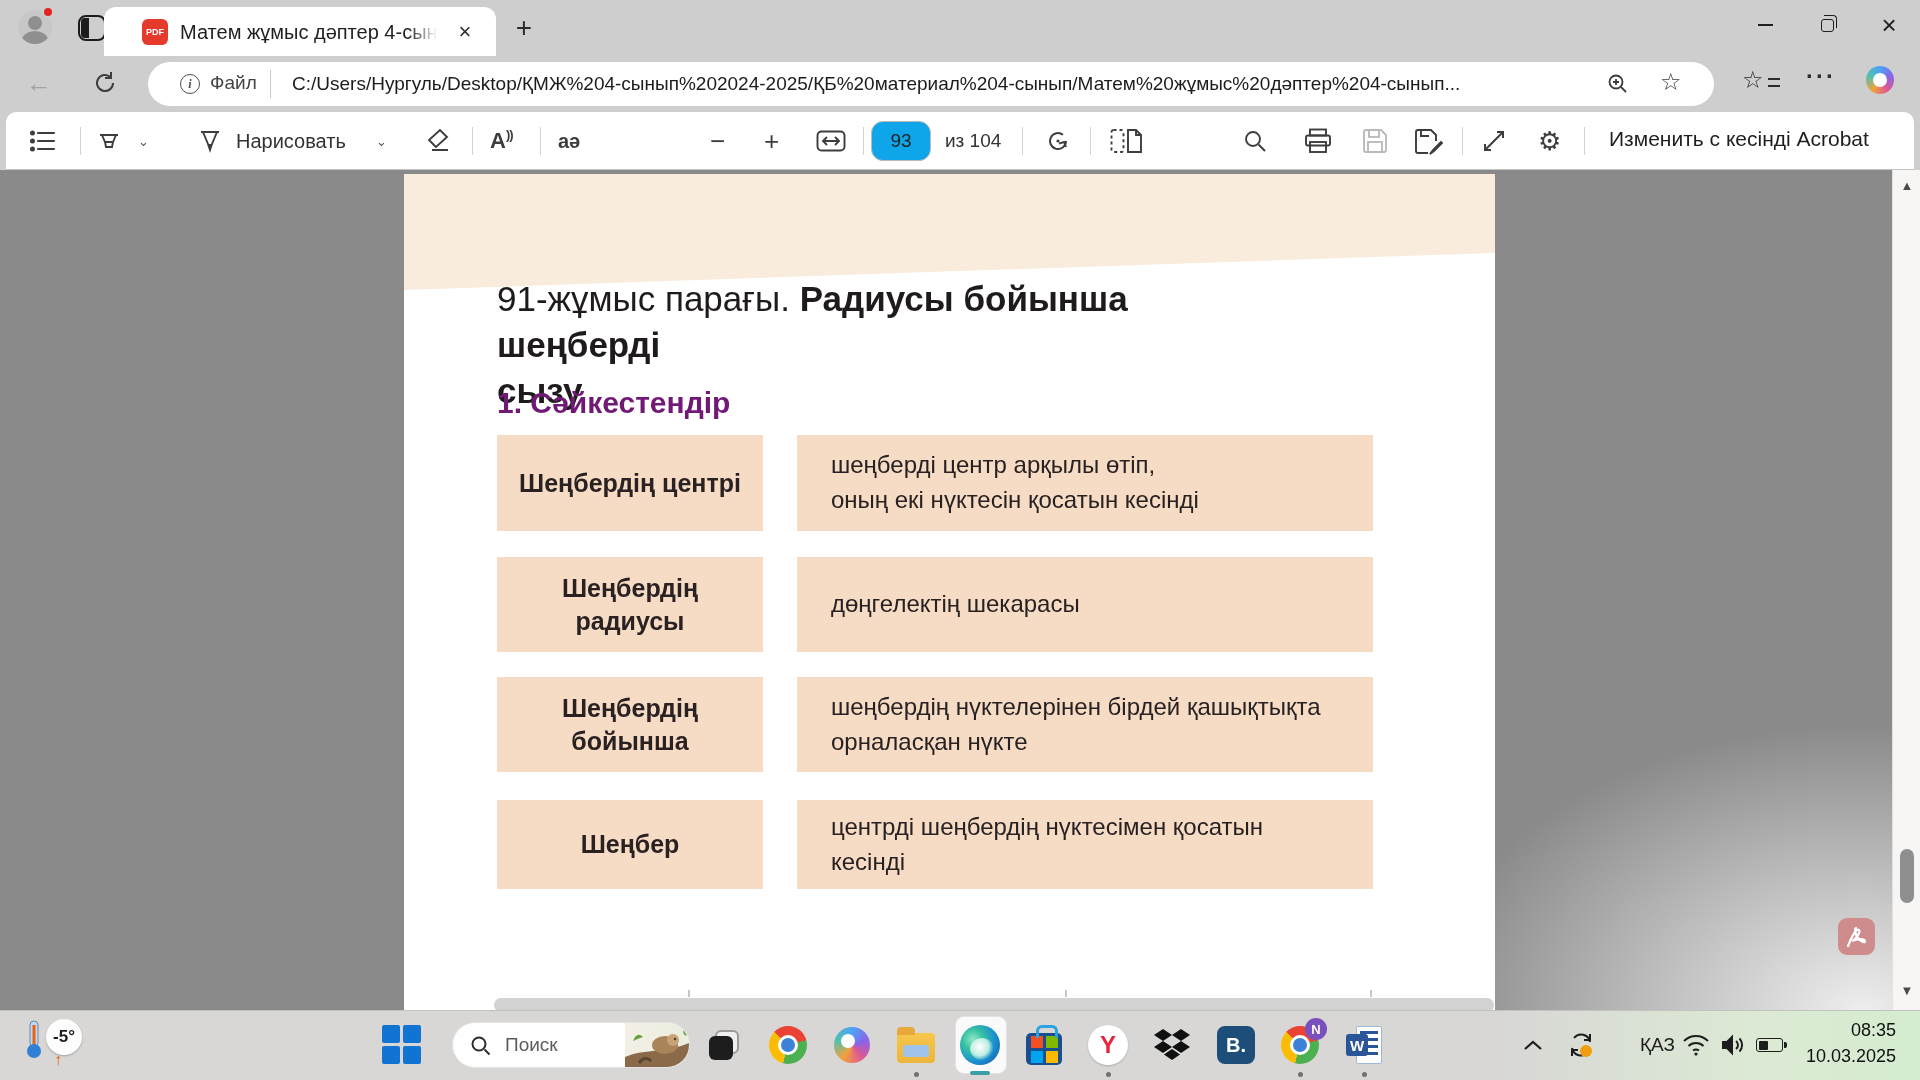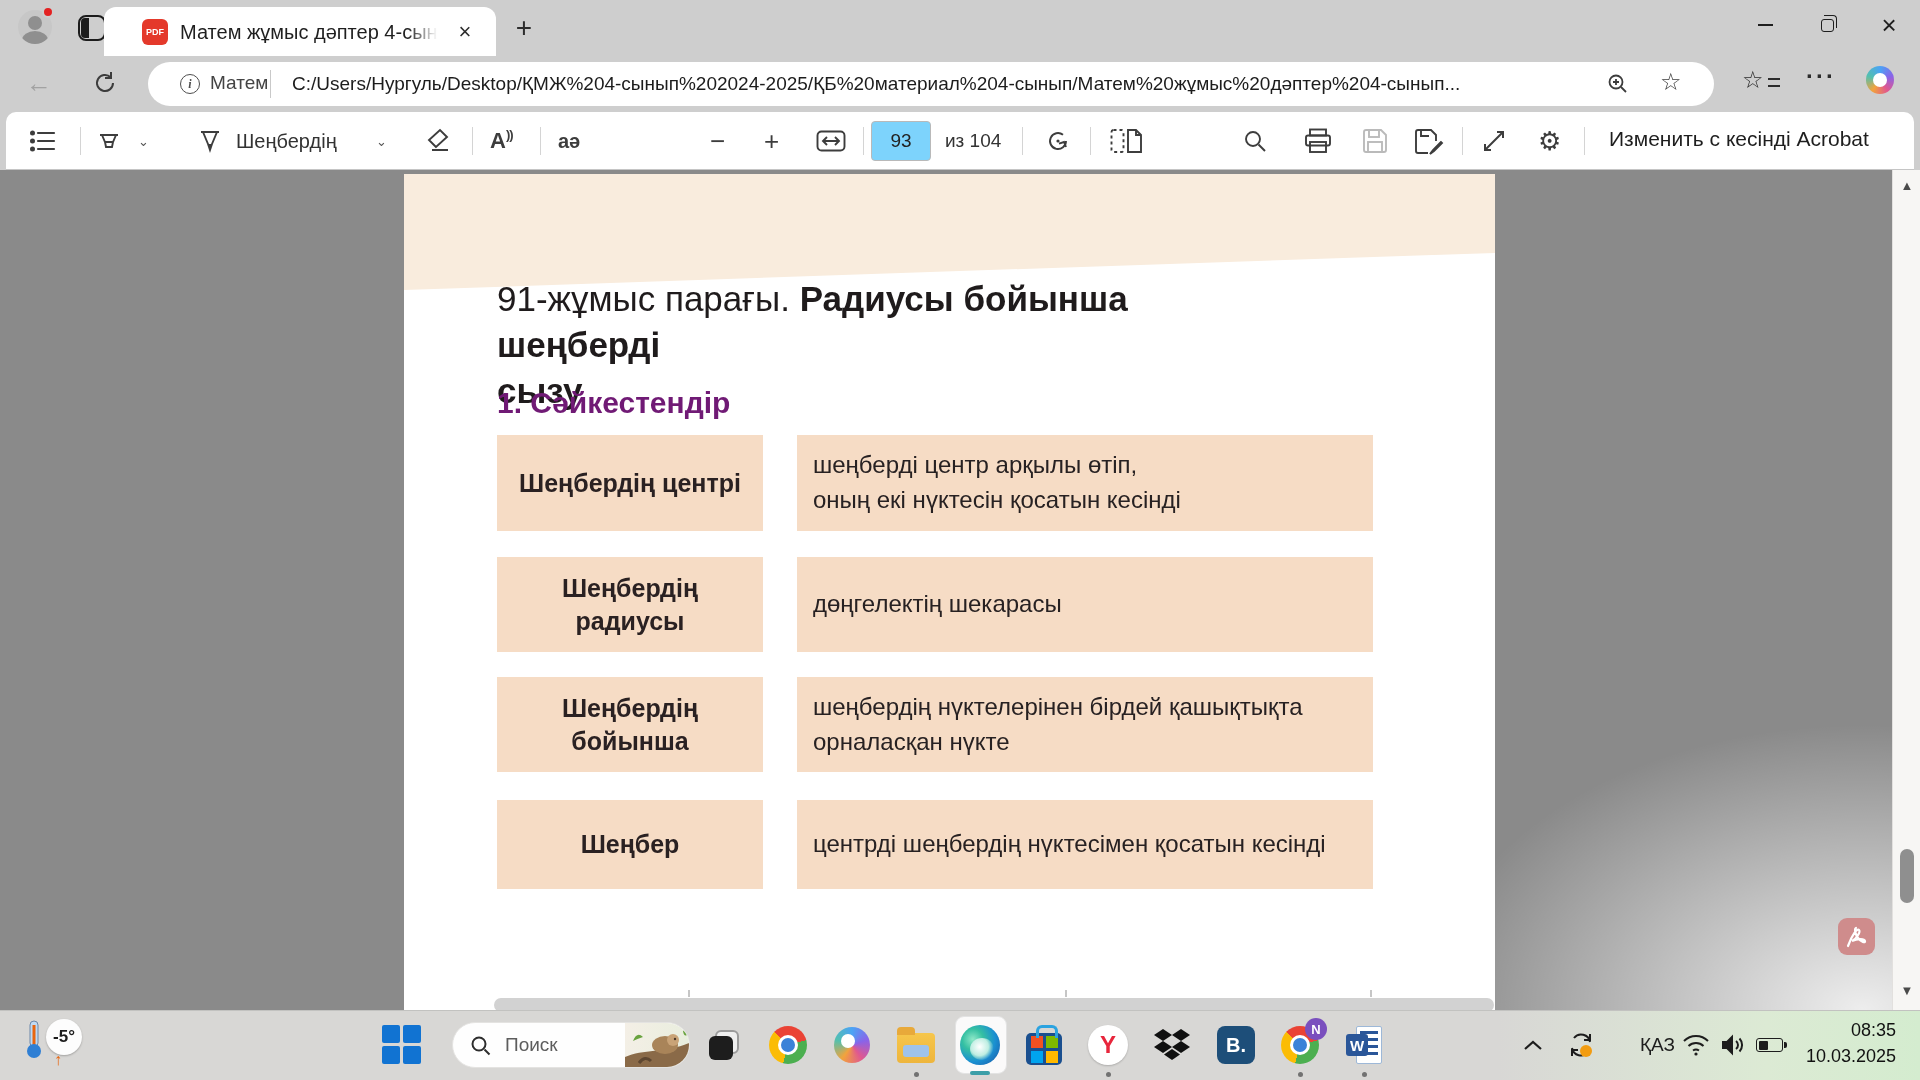--- a/index.html
+++ b/index.html
@@ -48,42 +48,42 @@
   .copilot-circle::after { content:""; position:absolute; left:7px; top:7px; width:14px; height:14px; border-radius:50%; background:#fff; }
   .url-copilot { position:absolute; left:1866px; top:10px; }
 
   
   .pdfbar { position:absolute; top:112px; left:6px; width:1908px; height:58px; background:#fff; border-radius:10px 10px 0 0; border-bottom:1px solid #c5c5c5; color:#3d3d3d; }
   .pdfbar .sep { position:absolute; top:15px; width:1px; height:28px; background:#d4d4d4; }
   .tool { position:absolute; top:13px; height:32px; display:flex; align-items:center; justify-content:center; }
   .tool svg { display:block; }
   .chev { font-size:13px; color:#555; }
   .tool-label { font-size:20px; color:#333; }
-  .page-input { position:absolute; left:865px; top:9px; width:60px; height:40px; border:1px solid #b9b9b9; border-radius:4px; text-align:center; font-size:19px; color:#222; font-family:"Liberation Sans",sans-serif; background:#7dd3fc; }
+  .page-input { position:absolute; left:865px; top:9px; width:60px; height:40px; border:1px solid #b9b9b9; border-radius:12px; text-align:center; font-size:19px; color:#222; font-family:"Liberation Sans",sans-serif; background:#0ea5e9; }
   .page-total { position:absolute; left:939px; top:18px; font-size:19px; color:#333; }
   .acrobat-link { position:absolute; left:1603px; top:15px; font-size:21px; color:#1e1e1e; }
   .gear-glyph { font-size:26px; line-height:1; color:#3d3d3d; }
   .readaloud { font-size:22px; font-weight:600; }
   .readaloud small { font-size:13px; font-weight:700; letter-spacing:-1px; position:relative; top:-7px; }
   .translate-glyph { font-size:20px; font-weight:600; }
 
   
   .content { position:absolute; top:170px; left:0; width:1920px; height:840px;
              background:radial-gradient(700px 460px at 97% 100%, rgba(255,255,255,.85), rgba(255,255,255,0) 62%), #8a8a8a; }
   .page { position:absolute; left:404px; top:4px; width:1091px; height:836px; background:#fff; }
   .peach-band { position:absolute; left:0; top:0; width:100%; height:116px; background:#f9ecdd; clip-path:polygon(0 0, 100% 0, 100% 68%, 0 100%); }
   .doc-title { position:absolute; left:93px; top:102px; width:780px; font-size:35px; line-height:1.32; color:#1f1b1c; }
   .doc-title .bold { font-weight:700; }
   .doc-h2 { position:absolute; left:93px; font-size:30px; font-weight:700; color:#701a75; }
   .h2-match { top:212px; }
   .h2-calc { top:770px; }
   .match-row { position:absolute; left:93px; width:905px; }
   .cell { background:#f6dcc5; position:absolute; top:0; }
   .cell-term { left:0; width:266px; display:flex; align-items:center; justify-content:center; text-align:center; font-weight:700; font-size:25px; color:#2a2122; padding:6px 14px; line-height:1.3; }
-  .cell-def { left:300px; width:576px; display:flex; align-items:center; font-size:24px; color:#272122; padding:8px 16px; line-height:1.45; white-space:pre-line; }
+  .cell-def { left:300px; width:576px; display:flex; align-items:center; font-size:24px; color:#272122; padding:8px 34px; line-height:1.45; white-space:pre-line; }
   .row1 { top:261px; } .row1 .cell { height:96px; }
   .row2 { top:383px; } .row2 .cell { height:95px; }
   .row3 { top:503px; } .row3 .cell { height:95px; }
   .row4 { top:626px; } .row4 .cell { height:89px; }
   .ruler { position:absolute; left:90px; top:824px; width:1000px; height:14px; background:#d2d2d2; border-radius:7px; }
   .ruler i { position:absolute; top:-8px; width:2px; height:7px; background:#c6c6c6; }
 
   .scrollbar { position:absolute; right:0; top:0; width:28px; height:840px; background:#f7f6f4; border-left:1px solid #e2e0de; }
   .scroll-arrow { position:absolute; left:0; width:28px; text-align:center; font-size:13px; color:#4a4a4a; }
   .scroll-up { top:8px; } .scroll-down { bottom:12px; }
@@ -178,21 +178,21 @@
   <div class="urlrow">
     <div class="nav-back">←</div>
     <div class="nav-refresh">
       <svg width="26" height="26" viewBox="0 0 26 26" fill="none" stroke="#3c3c3c" stroke-width="2">
         <path d="M21 13a8 8 0 1 1-2.4-5.7"></path>
           <path d="M19 2v6h-6" fill="none"></path>
       </svg>
     </div>
     <div class="url-pill">
       <div class="info-icon">i</div>
-      <div class="url-scheme">Матем</div>
+      <div class="url-scheme">Файл</div>
       <div class="url-divider"></div>
       <div class="url-text">C:/Users/Нургуль/Desktop/ҚМЖ%204-сынып%202024-2025/ҚБ%20материал%204-сынып/Матем%20жұмыс%20дәптер%204-сынып...</div>
       <div class="url-zoom-icon">
         <svg width="24" height="24" viewBox="0 0 24 24" fill="none" stroke="#3c3c3c" stroke-width="1.8">
           <circle cx="10" cy="10" r="6.5"></circle>
             <path d="M15 15l5 5"></path>
             <path d="M7 10h6M10 7v6"></path>
         </svg>
       </div>
       <div class="url-star">☆</div>
@@ -226,21 +226,21 @@
       <svg width="26" height="26" viewBox="0 0 26 26" fill="none" stroke="#3d3d3d" stroke-width="1.9">
         <path d="M4 7h18M6 7l3 7h8l3-7M9 14l1 5h6l1-5"></path>
       </svg>
     </div>
     <div class="tool chev" style="left:132px">⌄</div>
     <div class="tool" style="left:192px">
       <svg width="24" height="26" viewBox="0 0 24 26" fill="none" stroke="#3d3d3d" stroke-width="1.9">
         <path d="M3 4h18M5 4l5 12 2 6 2-6 5-12M12 16v6"></path>
       </svg>
     </div>
-    <div class="tool tool-label" style="left:230px">Шеңбердің</div>
+    <div class="tool tool-label" style="left:230px">Нарисовать</div>
     <div class="tool chev" style="left:370px">⌄</div>
     <div class="tool" style="left:420px">
       <svg width="28" height="26" viewBox="0 0 28 26" fill="none" stroke="#3d3d3d" stroke-width="1.9">
         <path d="M10 19 3 12 14 2l7 7-11 10zM6 22h16"></path>
       </svg>
     </div>
     <div class="sep" style="left:466px"></div>
     <div class="tool readaloud" style="left:484px">
       <span>A</span>
         <small>))</small>

